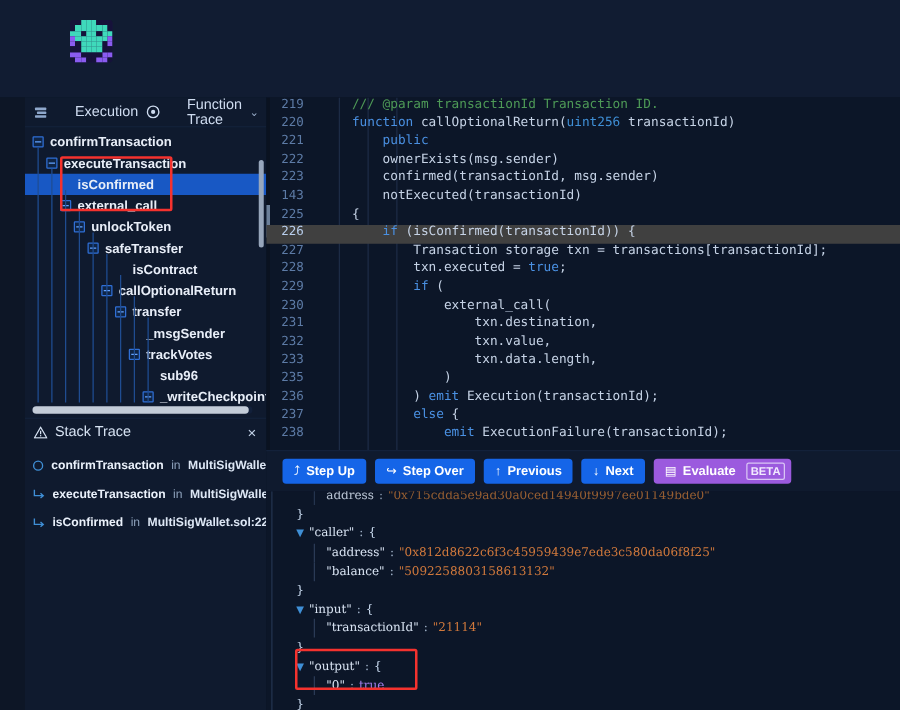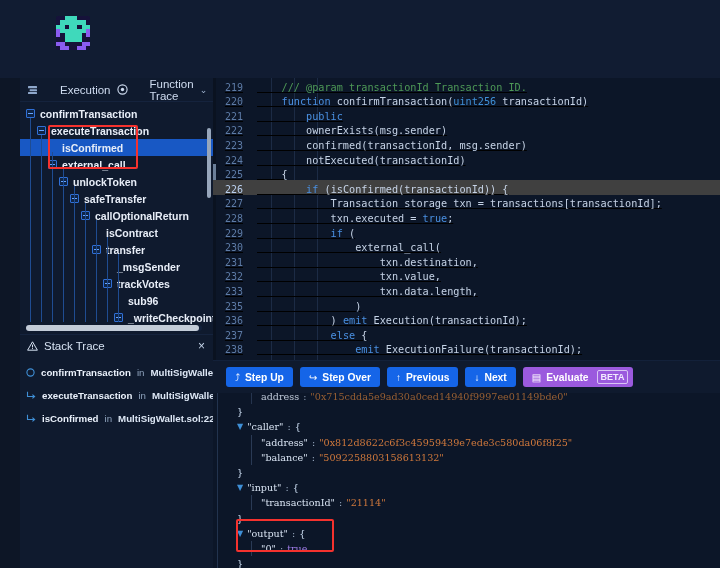--- a/index.html
+++ b/index.html
@@ -88,21 +88,21 @@
   .stack-list { padding: 5px 0 0 6px; }
   .st-row { height: 23px; display: flex; align-items: center; gap: 6px; font-size: 9.7px; white-space: nowrap; overflow: hidden; }
   .st-fn { color: #eaf1fb; font-weight: bold; }
   .st-in { color: #8fa3bd; }
   .st-loc { color: #dde7f5; font-weight: bold; }
 
   
   .right-col { position: absolute; left: 213px; top: 0; width: 507px; height: 490px; background: #0c1628; }
 
   .code-area { position: relative; height: 282px; overflow: hidden; background: #0c1628; }
-  .code-row { display: flex; height: 14.6px; align-items: flex-end; text-decoration: underline; }
+  .code-row { display: flex; height: 14.6px; align-items: flex-start; }
   .code-row.hl { background: #404040; }
   .ln {
     width: 40px; flex: 0 0 40px; text-align: right; padding-right: 10px;
     font-family: "DejaVu Sans Mono", monospace; font-size: 10px; color: #5d7ba6;
   }
   .code-row.hl .ln { color: #b9cfee; }
   .src {
     font-family: "DejaVu Sans Mono", monospace; font-size: 10.2px; white-space: pre;
     color: #c6d3e6; padding-left: 4px; position: relative;
   }
@@ -275,27 +275,27 @@
               <span>external_call</span>
             </div>
             <div class="node" style="padding-left: 39px;">
               <span class="toggle"></span>
               <span>unlockToken</span>
             </div>
             <div class="node" style="padding-left: 50px;">
               <span class="toggle"></span>
               <span>safeTransfer</span>
             </div>
-            <div class="node" style="padding-left: 61px;">
-              <span class="toggle"></span>
-              <span>callOptionalReturn</span>
-            </div>
             <div class="node" style="padding-left: 72px;">
               <span class="spacer"></span>
               <span>isContract</span>
+            </div>
+            <div class="node" style="padding-left: 61px;">
+              <span class="toggle"></span>
+              <span>callOptionalReturn</span>
             </div>
             <div class="node" style="padding-left: 72px;">
               <span class="toggle"></span>
               <span>transfer</span>
             </div>
             <div class="node" style="padding-left: 83px;">
               <span class="spacer"></span>
               <span>_msgSender</span>
             </div>
             <div class="node" style="padding-left: 83px;">
@@ -381,36 +381,36 @@
         <div class="indent-guide" style="left:58px"></div>
         <div class="indent-guide" style="left:81px"></div>
         <div class="indent-guide" style="left:104px"></div>
         <div id="code" style="position:relative">
             <div class="code-row">
               <div class="ln">219</div>
               <div class="src"><span class="k-pl">    </span><span class="k-cm">/// @param transactionId Transaction ID.</span></div>
             </div>
             <div class="code-row">
               <div class="ln">220</div>
-              <div class="src"><span class="k-pl">    </span><span class="k-kw">function</span><span class="k-pl"> confirmTransaction(</span><span class="k-ty">uint256</span><span class="k-pl"> transactionId)</span></div>
+              <div class="src"><span class="k-pl">    </span><span class="k-kw">function</span><span class="k-pl"> callOptionalReturn(</span><span class="k-ty">uint256</span><span class="k-pl"> transactionId)</span></div>
             </div>
             <div class="code-row">
               <div class="ln">221</div>
               <div class="src"><span class="k-pl">        </span><span class="k-kw">public</span></div>
             </div>
             <div class="code-row">
               <div class="ln">222</div>
               <div class="src"><span class="k-pl">        ownerExists(msg.sender)</span></div>
             </div>
             <div class="code-row">
               <div class="ln">223</div>
               <div class="src"><span class="k-pl">        confirmed(transactionId, msg.sender)</span></div>
             </div>
             <div class="code-row">
-              <div class="ln">224</div>
+              <div class="ln">143</div>
               <div class="src"><span class="k-pl">        notExecuted(transactionId)</span></div>
             </div>
             <div class="code-row">
               <div class="ln">225</div>
               <div class="src"><span class="k-pl">    {</span></div>
             </div>
             <div class="code-row hl">
               <div class="ln">226</div>
               <div class="src"><span class="k-pl">        </span><span class="k-kw">if</span><span class="k-pl"> (isConfirmed(transactionId)) {</span></div>
             </div>

